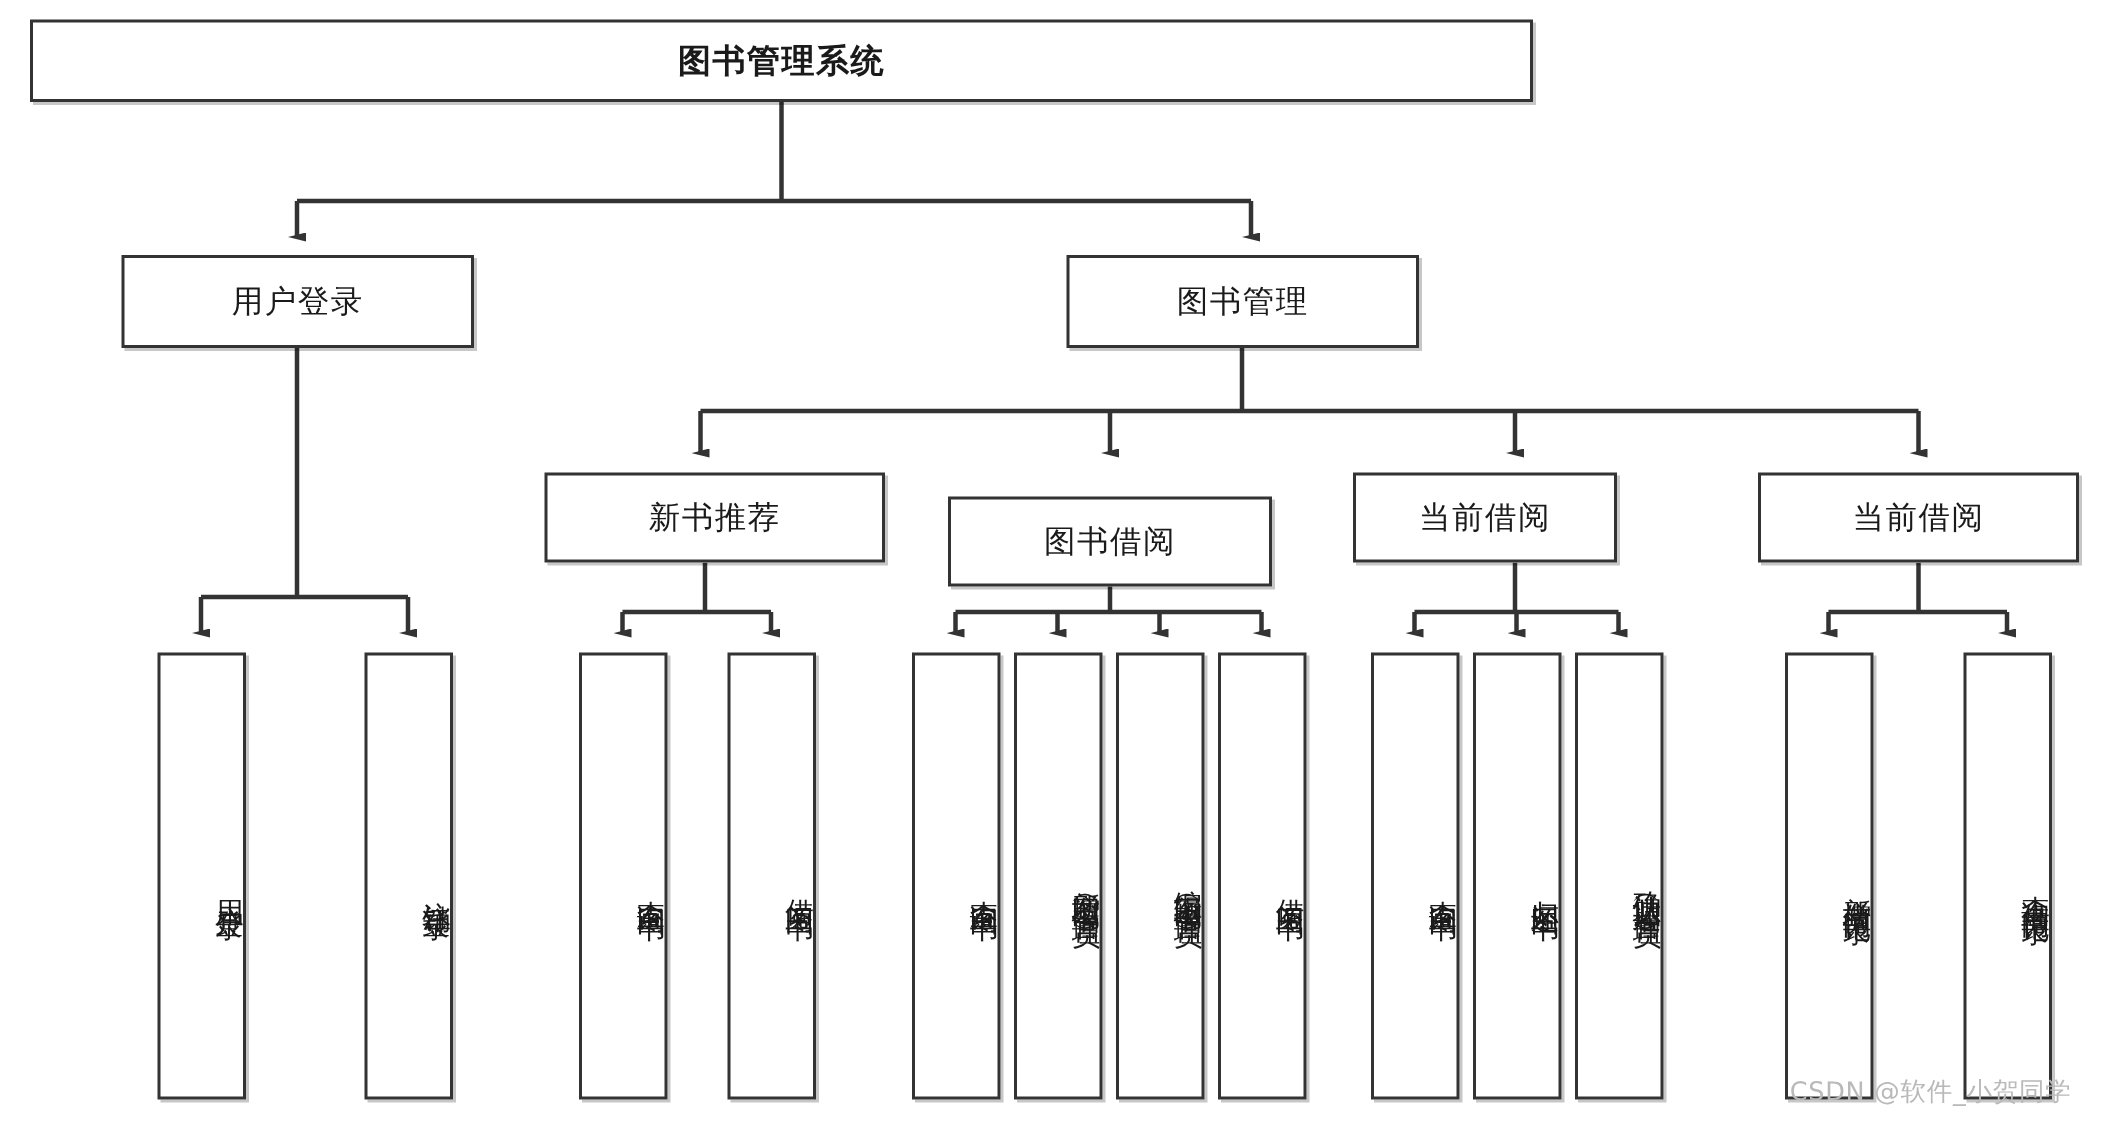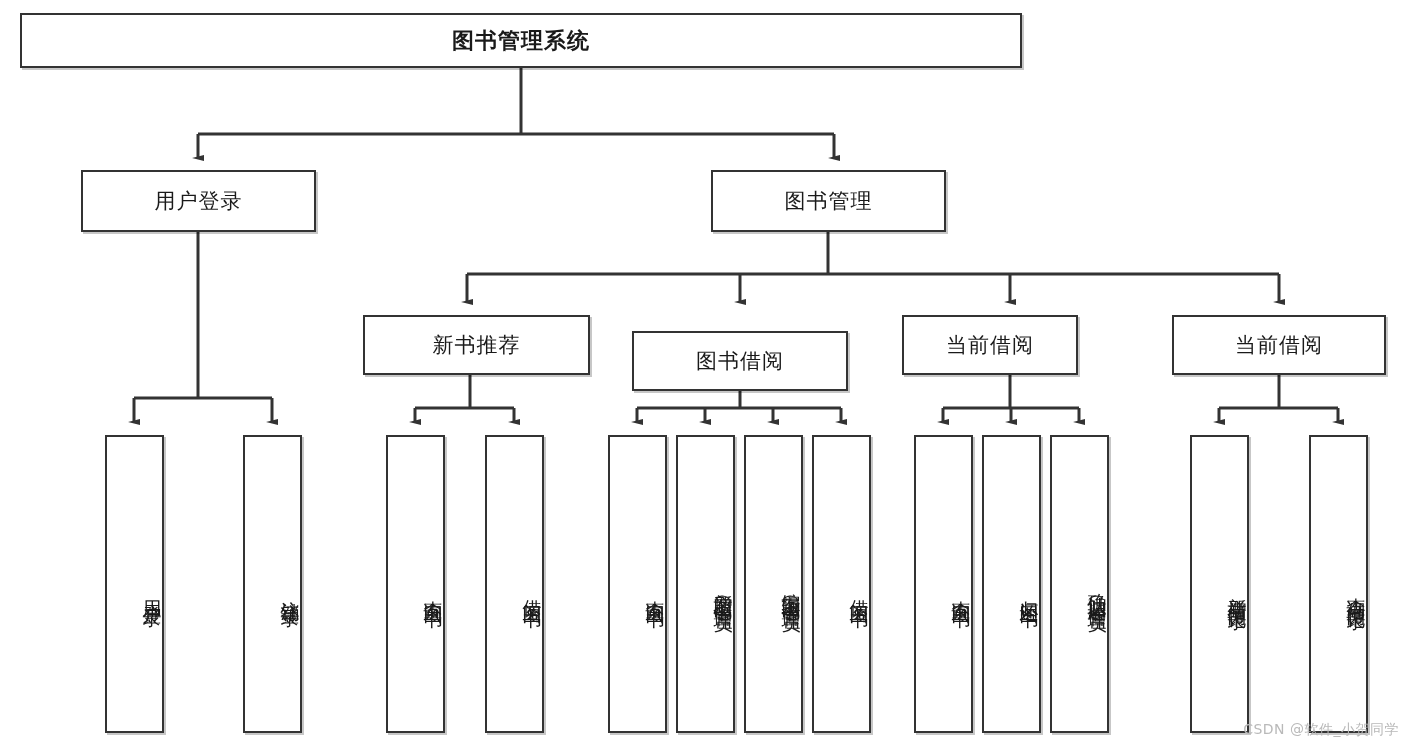--- a/index.html
+++ b/index.html
@@ -49,23 +49,23 @@
     text-orientation: upright;
     font-size: 19px;
     letter-spacing: 3px;
     align-items: flex-start;
     justify-content: center;
     padding-top: 14px;
     line-height: 1;
   }
   .watermark {
     position: absolute;
-    right: 6px;
+    right: 24px;
     bottom: 8px;
-    font-size: 14px;
+    font-size: 17px;
     color: #b9b9b9;
     white-space: nowrap;
     letter-spacing: 0.5px;
   }
 </style>
 </head>
 <body>
 
 <div id="canvas">
 

